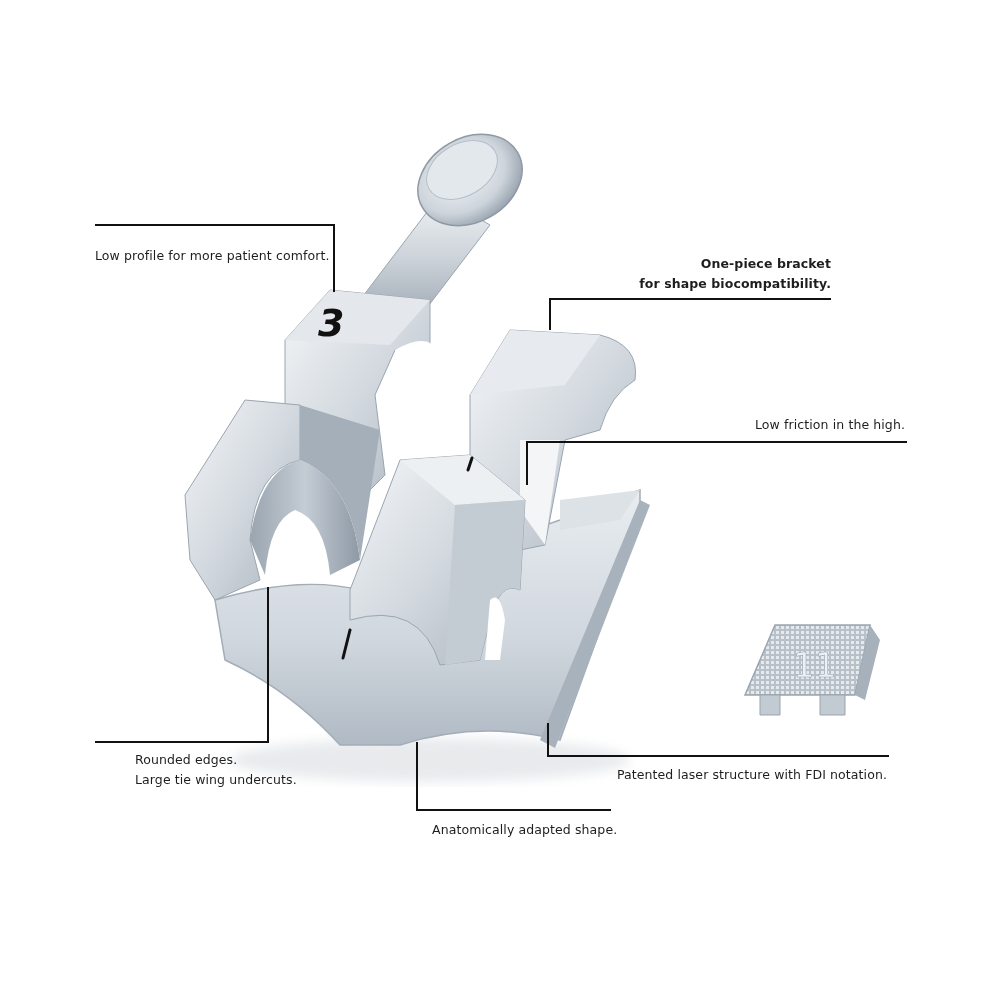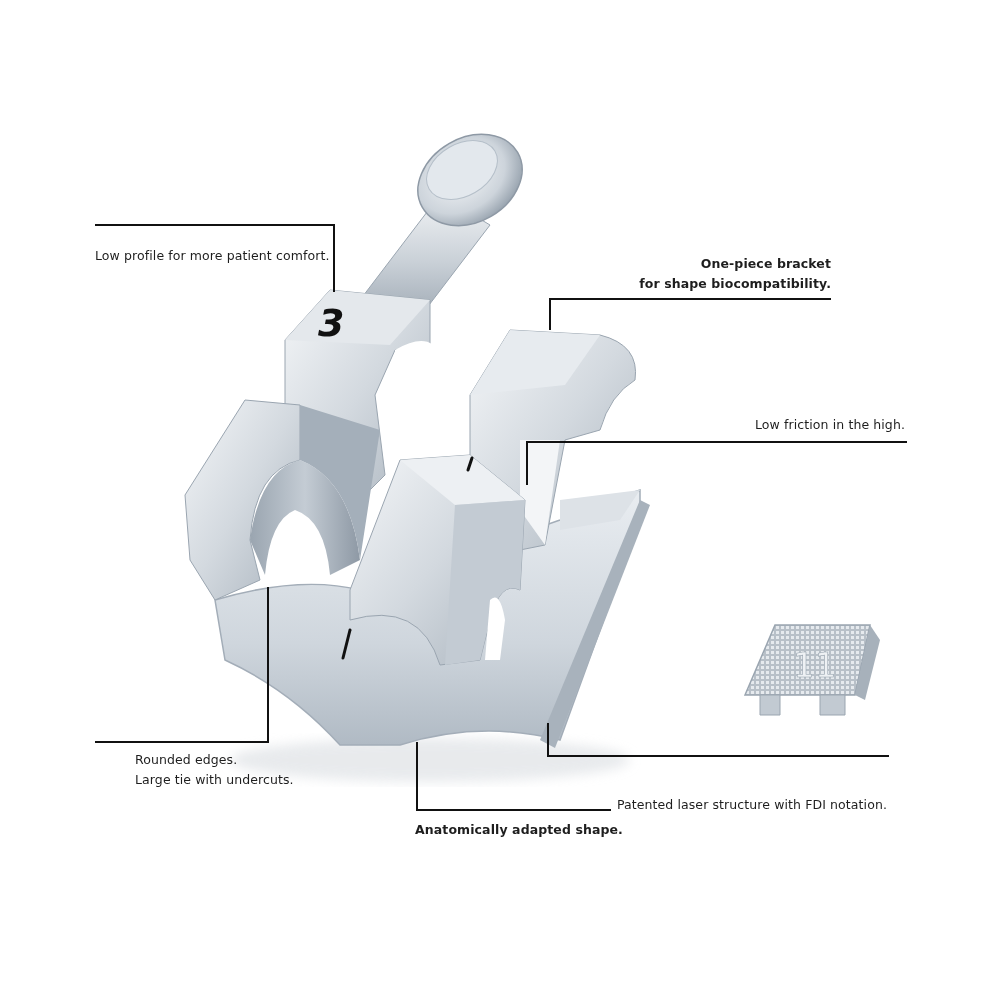--- a/index.html
+++ b/index.html
@@ -137,28 +137,28 @@
   <div class="label right" style="left:700px; top:415px; width:205px;">
     <span>Low friction in the high.</span>
   </div>
   <div class="leader h" style="left:526px; top:441px; width:381px;"></div>
   <div class="leader v" style="left:526px; top:441px; height:44px;"></div>
 
   <div class="leader v" style="left:267px; top:587px; height:155px;"></div>
   <div class="leader h" style="left:95px; top:741px; width:174px;"></div>
   <div class="label" style="left:95px; top:750px;margin-left:40px;">
     <span>Rounded edges.</span>
-    <span>Large tie with undercuts.</span>
+    <span>Large tie wing undercuts.</span>
   </div>
 
   <div class="leader v" style="left:547px; top:723px; height:33px;"></div>
   <div class="leader h" style="left:547px; top:755px; width:342px;"></div>
-  <div class="label right" style="left:600px; top:765px; width:287px;margin-top:30px;">
+  <div class="label right" style="left:600px; top:765px; width:287px;">
     <span>Patented laser structure with FDI notation.</span>
   </div>
 
   <div class="leader v" style="left:416px; top:742px; height:68px;"></div>
   <div class="leader h" style="left:416px; top:809px; width:195px;"></div>
-  <div class="label" style="left:415px; top:820px;font-weight:bold;">
+  <div class="label" style="left:432px; top:820px;">
     <span>Anatomically adapted shape.</span>
   </div>
 
 </div>
 
 </body></html>

